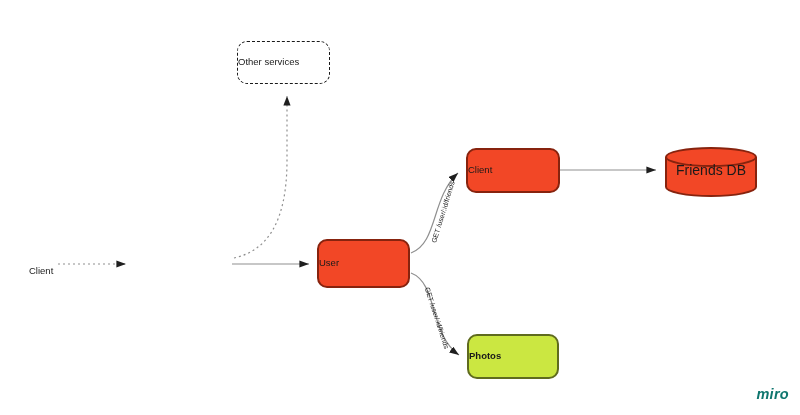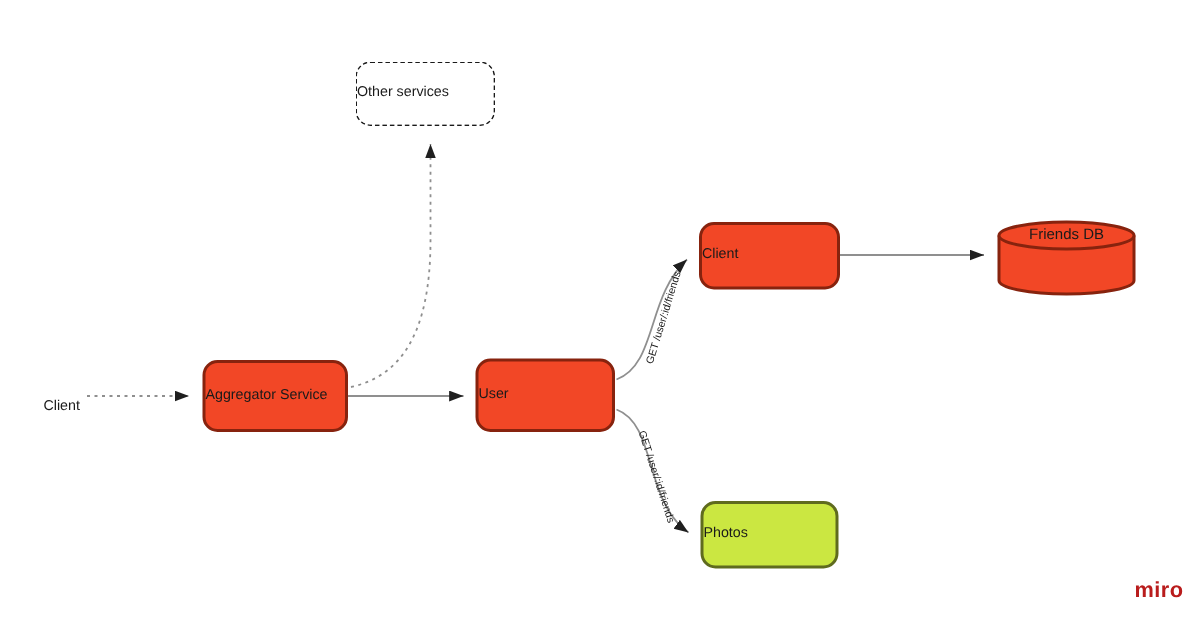--- a/index.html
+++ b/index.html
@@ -38,30 +38,30 @@
     border: 2px solid #5F6B1E;
   }
   .node-dashed {
     background: #ffffff;
     border: 1.6px dashed #1a1a1a;
   }
   .node-aggregator { left: 135px; top: 240px; width: 97px; height: 48px; }
   .node-other     { left: 237px; top: 41px;  width: 93px; height: 43px; }
   .node-user      { left: 317px; top: 239px; width: 93px; height: 49px; }
   .node-friends   { left: 466px; top: 148px; width: 94px; height: 45px; }
-  .node-photos    { left: 467px; top: 334px; width: 92px; height: 45px; }
+  .node-photos    { left: 467px; top: 334px; width: 92px; height: 45px; font-weight: bold; }
   .node-cylinder {
     position: absolute;
     left: 664px; top: 146px; width: 94px; height: 52px;
   }
   .node-cylinder .cyl-label {
     position: absolute;
-    left: 0; top: 5px; width: 100%;
+    left: 0; top: 16px; width: 100%;
     text-align: center;
-    font-size: 10px;
+    font-size: 14px;
     color: #1a1a1a;
   }
   .free-label {
     position: absolute;
     font-size: 9.5px;
     color: #1a1a1a;
     white-space: nowrap;
   }
   .client-label { left: 29px; top: 265px; }
   .edge-label {
@@ -103,23 +103,20 @@
     <path d="M 58 264 L 126 264" fill="none" stroke="#8F8F8F" stroke-width="1.2" stroke-dasharray="2 3" marker-end="url(#arrow)"></path>
     <path d="M 234 258 C 266 251 287 224 287 160 L 287 96" fill="none" stroke="#8F8F8F" stroke-width="1.2" stroke-dasharray="2 3" marker-end="url(#arrow)"></path>
     <path d="M 232 264 L 309 264" fill="none" stroke="#8F8F8F" stroke-width="1.2" marker-end="url(#arrow)"></path>
     <path d="M 411 253 C 438 243 431 198 458 173" fill="none" stroke="#8F8F8F" stroke-width="1.2" marker-end="url(#arrow)"></path>
     <path d="M 411 273 C 438 283 429 334 459 355" fill="none" stroke="#8F8F8F" stroke-width="1.2" marker-end="url(#arrow)"></path>
     <path d="M 560 170 L 656 170" fill="none" stroke="#8F8F8F" stroke-width="1.2" marker-end="url(#arrow)"></path>
   </svg>
 
   <div class="free-label client-label">Client</div>
 
-  <div class="node node-red node-aggregator" style="background-color: rgb(242, 71, 38); border-color: rgb(135, 35, 14);">
-    <span>Aggregator Service</span>
-  </div>
 
   <div class="node node-dashed node-other">
     <span>Other services</span>
   </div>
 
   <div class="node node-red node-user" style="background-color: rgb(242, 71, 38); border-color: rgb(135, 35, 14);">
     <span>User</span>
   </div>
 
   <div class="node node-red node-friends" style="background-color: rgb(242, 71, 38); border-color: rgb(135, 35, 14);">
@@ -135,15 +132,15 @@
   </div>
 
   <div class="node node-lime node-photos" style="background-color: rgb(203, 231, 65); border-color: rgb(95, 107, 30);">
     <span>Photos</span>
   </div>
 
   <div class="edge-label edge-label-friends">GET /user/:id/friends</div>
 
   <div class="edge-label edge-label-photos">GET /user/:id/friends</div>
 
-  <div class="watermark" style="color: #b91c1c;">miro</div>
+  <div class="watermark" style="color: #0f766e; font-style: italic;">miro</div>
 
 </div>
 
 </body></html>

